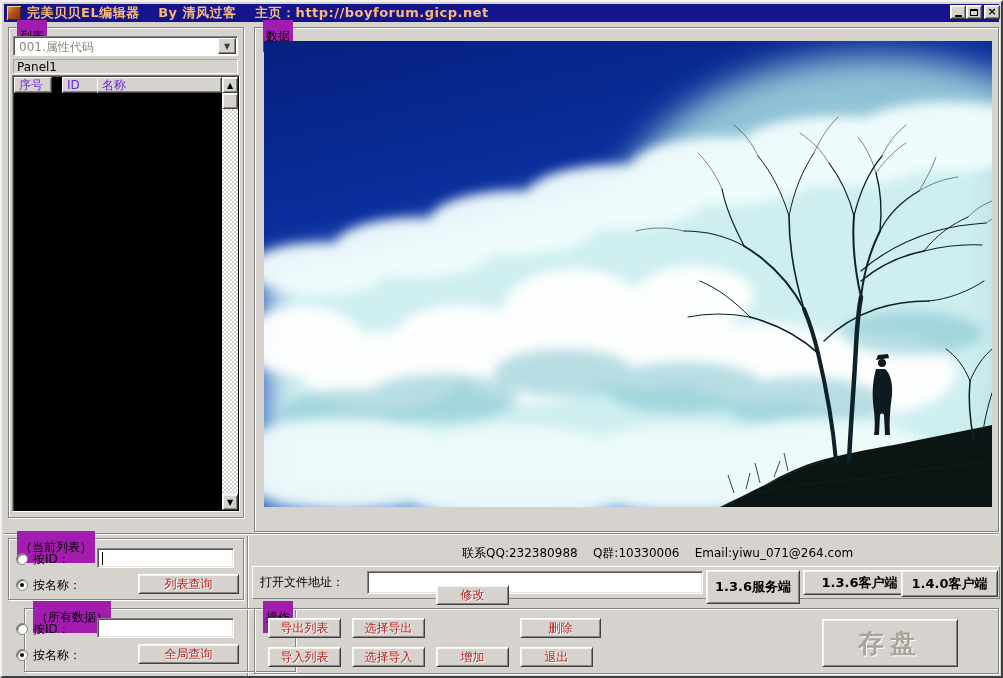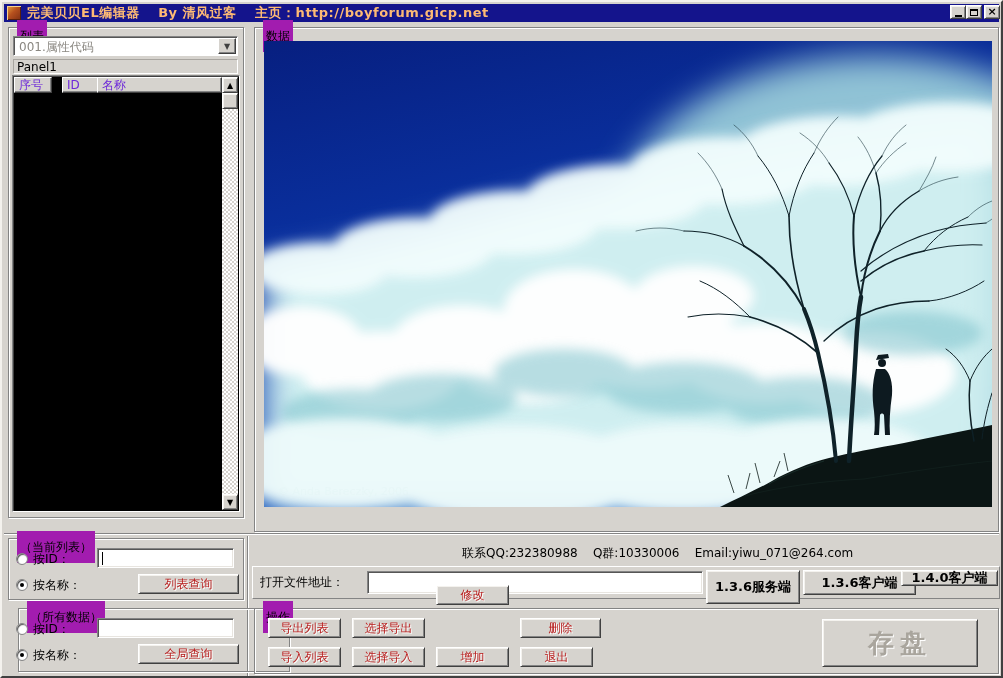--- a/index.html
+++ b/index.html
@@ -145,21 +145,21 @@
     text-shadow:0 0 2px #ffae00, 1px 1px 0 #5c2a00; letter-spacing:1px;
   }
   #contact { position:absolute; left:460px; top:543px; font-size:12px; color:#000; white-space:pre; }
 
   #filebar {
     position:absolute; left:250px; top:564px; width:748px; height:33px;
     border:1px solid; border-color:#ffffff #848484 #848484 #ffffff;
   }
 
   #save-btn {
-    position:absolute; left:820px; top:617px; width:156px; height:48px;
+    position:absolute; left:820px; top:617px; width:136px; height:48px;
     background:#d6d3ce;
     border:1px solid; border-color:#ffffff #404040 #404040 #ffffff;
     box-shadow:inset 1px 1px 0 #f4f2ee, inset -1px -1px 0 #848484;
     display:flex; align-items:center; justify-content:center;
     font-size:26px; font-weight:bold; color:#a9a59d; text-shadow:1px 1px 0 #ffffff;
     letter-spacing:6px;
   }
   .caret { position:absolute; left:4px; top:3px; width:1px; height:13px; background:#000; }
   #photo { position:absolute; left:262px; top:39px; width:728px; height:466px; }
 </style>
@@ -351,42 +351,42 @@
   <div class="radio" style="left:14px;top:551px;"></div>
   <span class="lbl" style="left:31px;top:549px;">按ID：</span>
   <div class="sunken" style="left:95px;top:546px;width:137px;height:20px;">
     <span class="caret"></span>
     <span class="lbl" style="left:6px;top:3px;"></span>
   </div>
   <div class="radio checked" style="left:14px;top:577px;"></div>
   <span class="lbl" style="left:31px;top:575px;">按名称：</span>
   <div class="btn disabled" style="left:136px;top:572px;width:101px;height:20px;">列表查询</div>
 
-  <div class="groupbox" style="left:16px;top:606px;width:272px;height:64px;">
+  <div class="groupbox" style="left:22px;top:606px;width:272px;height:64px;">
     <span class="grouplabel">（所有数据）</span>
   </div>
   <div class="radio" style="left:14px;top:621px;"></div>
   <span class="lbl" style="left:31px;top:619px;">按ID：</span>
   <div class="sunken" style="left:95px;top:616px;width:137px;height:20px;">
     <span class="lbl" style="left:6px;top:3px;"></span>
   </div>
   <div class="radio checked" style="left:14px;top:647px;"></div>
   <span class="lbl" style="left:31px;top:645px;">按名称：</span>
   <div class="btn disabled" style="left:136px;top:642px;width:101px;height:20px;">全局查询</div>
 
   <div id="contact">联系QQ:232380988    Q群:10330006    Email:yiwu_071@264.com</div>
 
   <div id="filebar"></div>
   <span class="lbl" style="left:258px;top:572px;">打开文件地址：</span>
   <div class="sunken" style="left:365px;top:569px;width:336px;height:23px;">
     <span class="lbl" style="left:6px;top:4px;"></span>
   </div>
   <div class="btn bold" style="left:704px;top:568px;width:94px;height:34px;">1.3.6服务端</div>
   <div class="btn bold" style="left:801px;top:568px;width:113px;height:25px;">1.3.6客户端</div>
-  <div class="btn bold" style="left:899px;top:568px;width:97px;height:16px;">1.4.0客户端</div>
+  <div class="btn bold" style="left:899px;top:568px;width:97px;height:27px;">1.4.0客户端</div>
 
   <div class="groupbox" style="left:252px;top:606px;width:745px;height:66px;">
     <span class="grouplabel">操作</span>
   </div>
   <div class="btn disabled" style="left:266px;top:616px;width:73px;height:20px;">导出列表</div>
   <div class="btn disabled" style="left:350px;top:616px;width:73px;height:20px;">选择导出</div>
   <div class="btn disabled" style="left:434px;top:583px;width:73px;height:20px;">修改</div>
   <div class="btn disabled" style="left:518px;top:616px;width:81px;height:20px;">删除</div>
   <div class="btn disabled" style="left:266px;top:645px;width:73px;height:20px;">导入列表</div>
   <div class="btn disabled" style="left:350px;top:645px;width:73px;height:20px;">选择导入</div>

